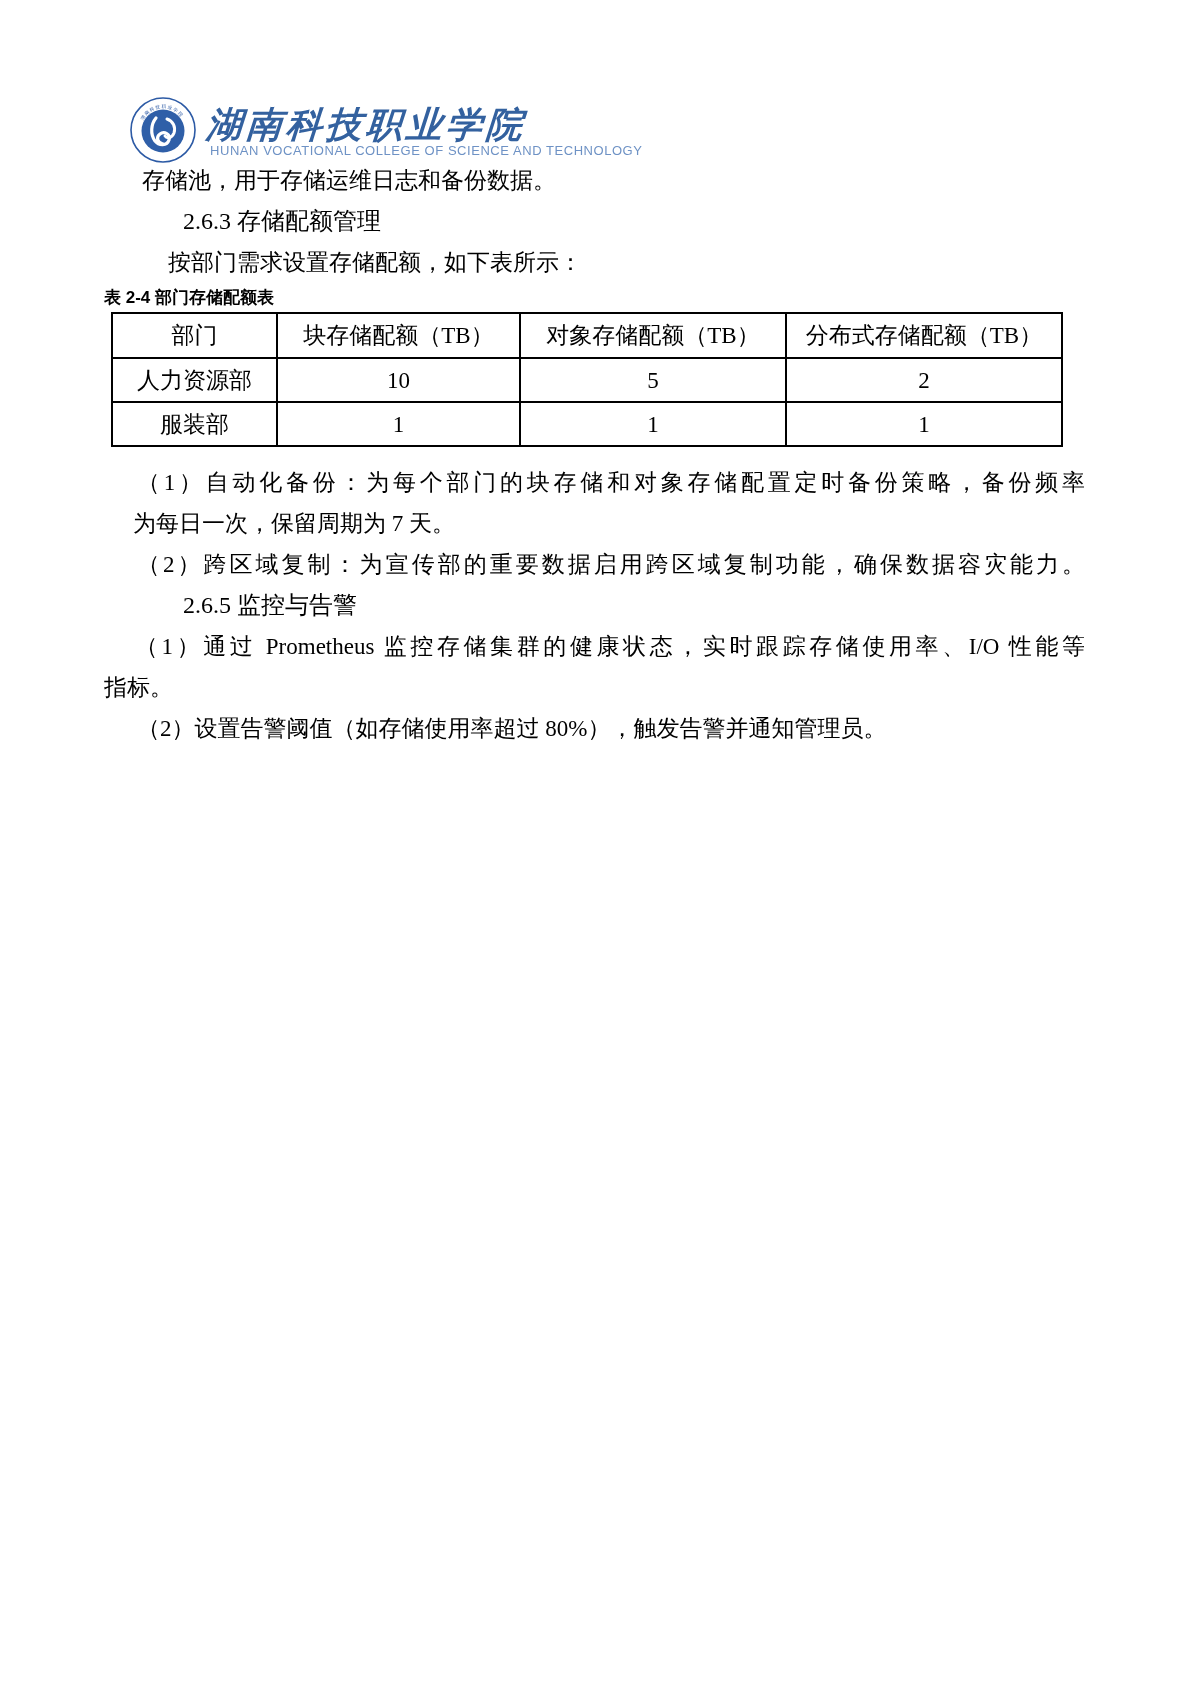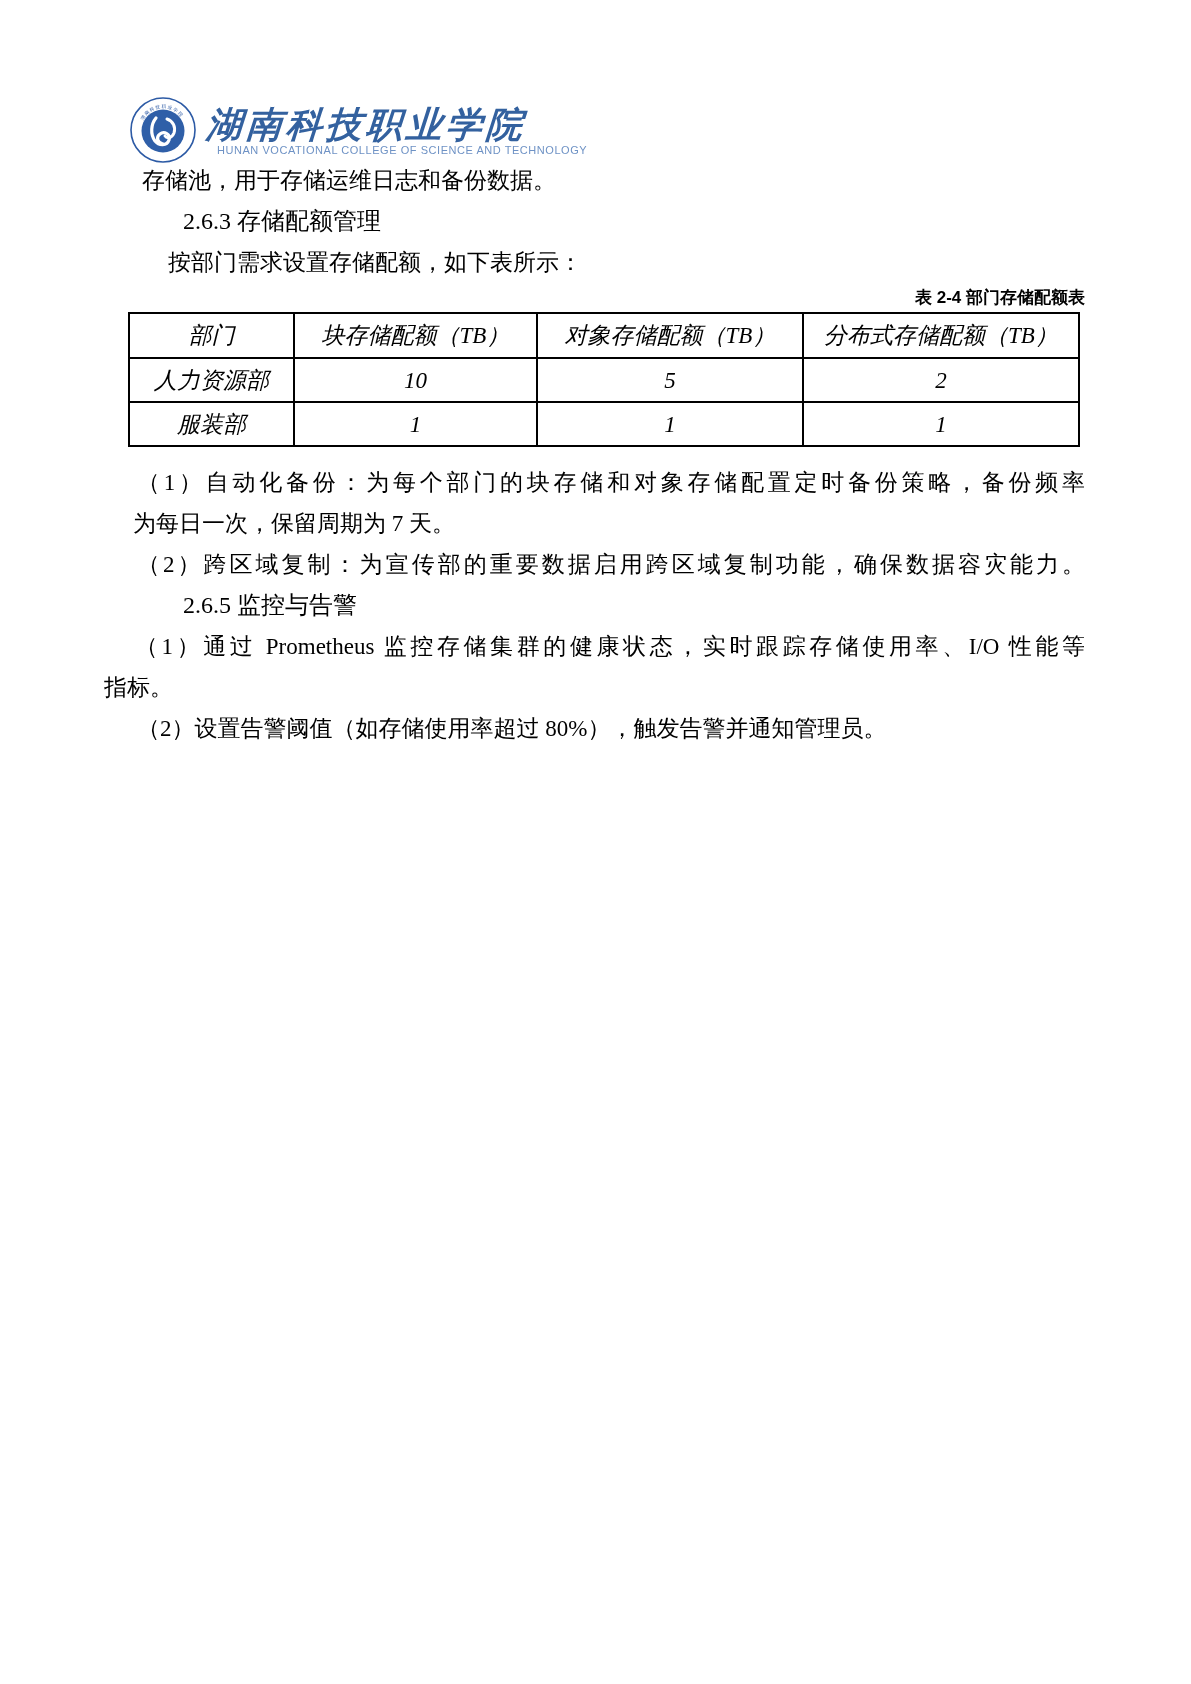--- a/index.html
+++ b/index.html
@@ -22,56 +22,55 @@
   .logo-cn {
     font-size:36px; line-height:40px;
     font-weight:bold; font-style:italic;
     letter-spacing:4px;
     color:#33619f;
     font-family:"Liberation Serif","DejaVu Serif",serif;
     transform:skewX(-4deg);
     white-space:nowrap;
   }
   .logo-en {
-    font-size:11px; line-height:11px;
+    font-size:13px; line-height:11px;
     letter-spacing:0.55px;
     color:#6e92c5;
     font-family:"Liberation Sans","DejaVu Sans",sans-serif;
     white-space:nowrap;
-    margin-left:11px;
+    margin-left:4px;
   }
 
   
   .main {
     position:absolute; left:104px; top:160px; width:981px;
     font-size:23px; line-height:41px;
   }
   .line { white-space:nowrap; }
   .l-intro  { padding-left:38px; }
   .l-h      { padding-left:79px; font-weight:normal; font-size:24px; }
   .l-intro2 { padding-left:64px; }
   .l-item   { padding-left:33px; }
   .l-cont   { padding-left:29px; }
   .l-cont2  { padding-left:31px; }
   .jl { text-align:justify; text-align-last:justify; }
 
   
   .tbl-caption {
     height:29px; line-height:29px;
-    text-align:right;
+    text-align:left;
     font-family:"Liberation Sans","DejaVu Sans",sans-serif;
     font-weight:bold; font-size:17px;
     white-space:nowrap;
   }
   table.quota {
-    margin-left:24px;
+    margin-left:7px;
     width:950px;
     border-collapse:collapse;
     table-layout:fixed;
-    font-style:italic;
   }
   table.quota th, table.quota td {
     border:2px solid #000;
     text-align:center; vertical-align:middle;
     font-weight:normal; font-size:23px;
     padding:0;
   }
   table.quota th { height:43px; }
   table.quota td { height:42px; }
   .col-dept { width:165px; }

